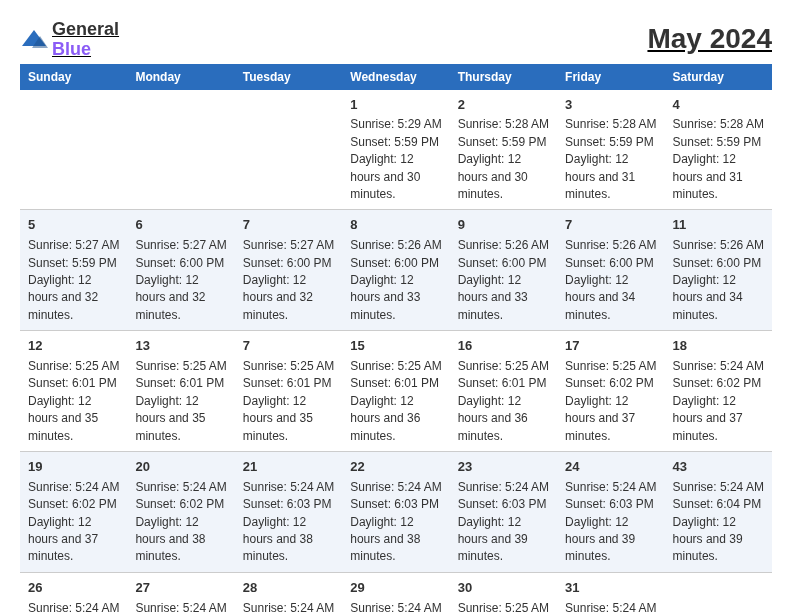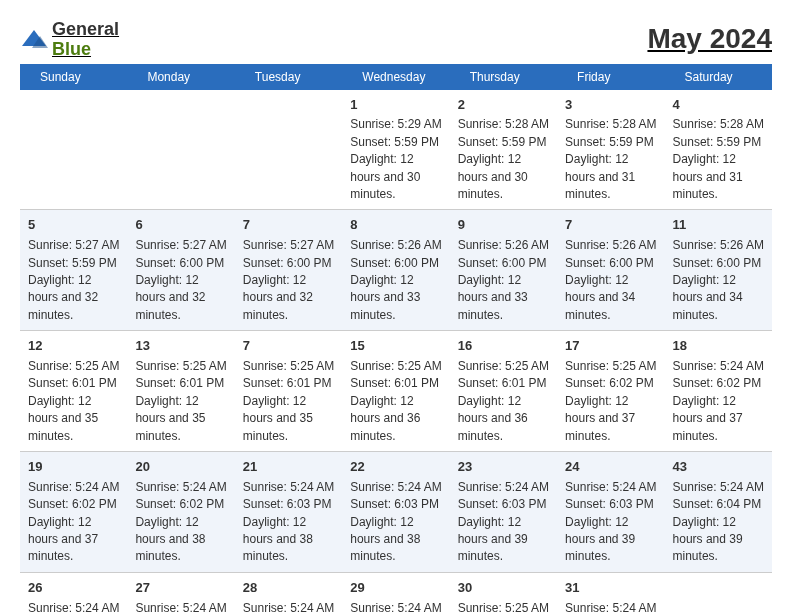--- a/index.html
+++ b/index.html
@@ -21,21 +21,21 @@
       display: flex;
       align-items: center;
       gap: 4px;
     }
     .logo-text {
       font-size: 18px;
       font-weight: bold;
       line-height: 1.1;
     }
     .logo-general { color: #333; }
-    .logo-blue { color: #4d7c0f; }
+    .logo-blue { color: #8b5cf6; }
     .logo-icon {
       width: 28px;
       height: 28px;
     }
     .title-block {
       text-align: right;
     }
     .month-title {
       font-size: 28px;
       font-weight: bold;
@@ -48,23 +48,23 @@
     }
     table {
       width: 100%;
       border-collapse: collapse;
       font-size: 11px;
     }
     thead th {
       background-color: #2a6dbd;
       color: #fff;
       text-align: left;
-      padding: 6px 20px;
+      padding: 6px 8px;
       font-size: 12px;
-      font-weight: normal;
+      font-weight: bold;
     }
     tbody tr {
       border-bottom: 1px solid #ccc;
     }
     tbody tr:nth-child(odd) {
       background-color: #fff;
     }
     tbody tr:nth-child(even) {
       background-color: #f0f4fa;
     }

